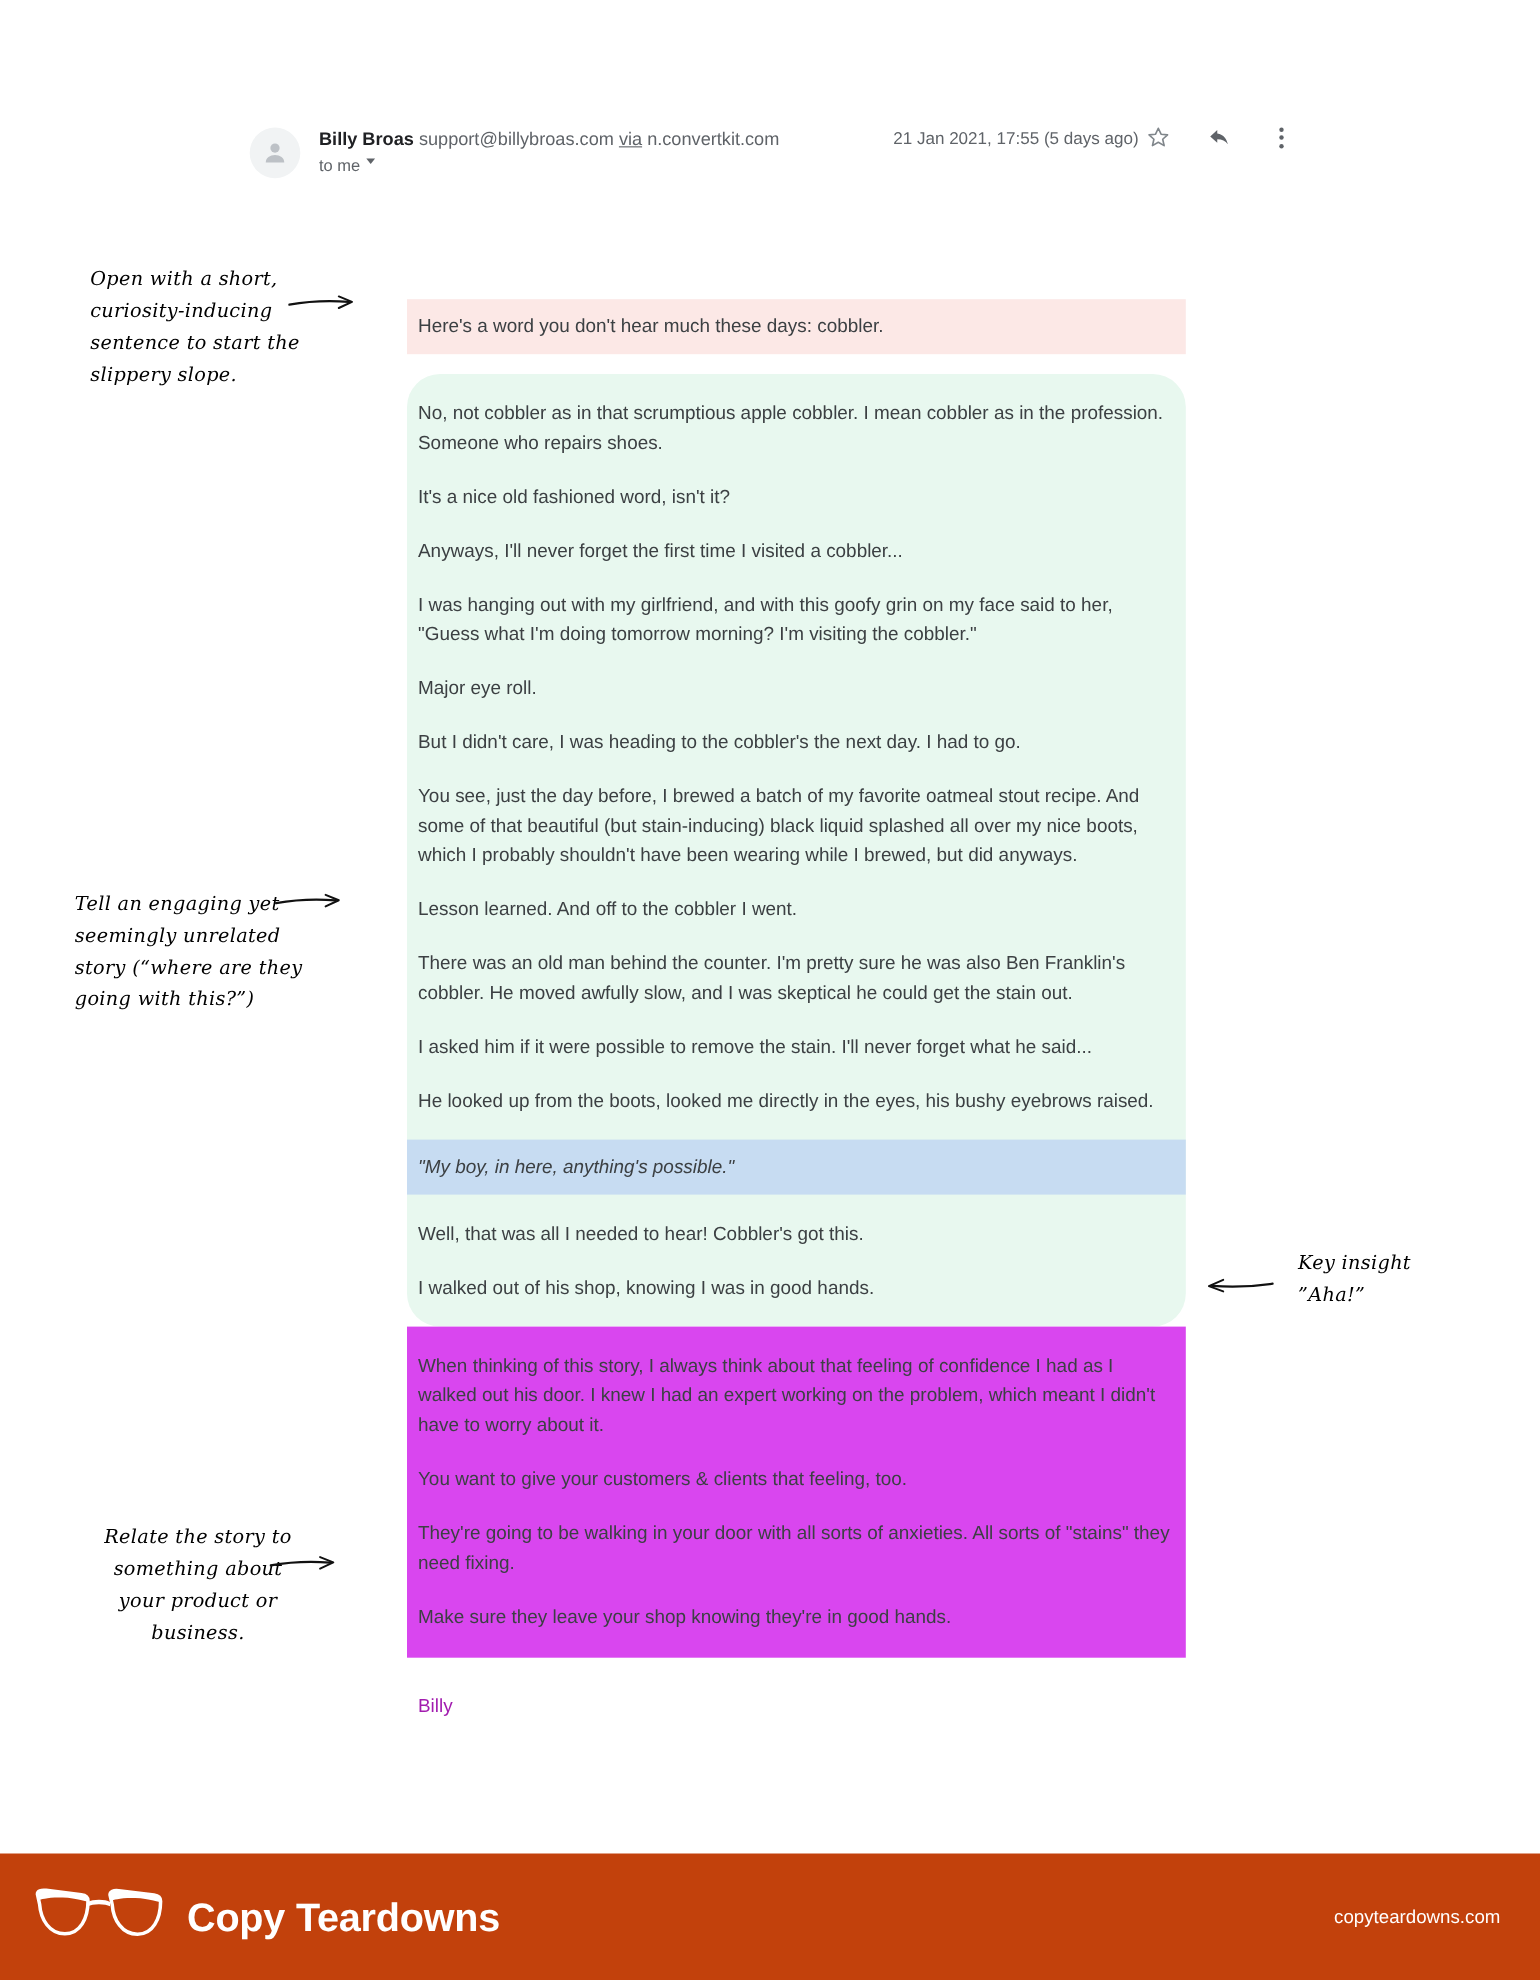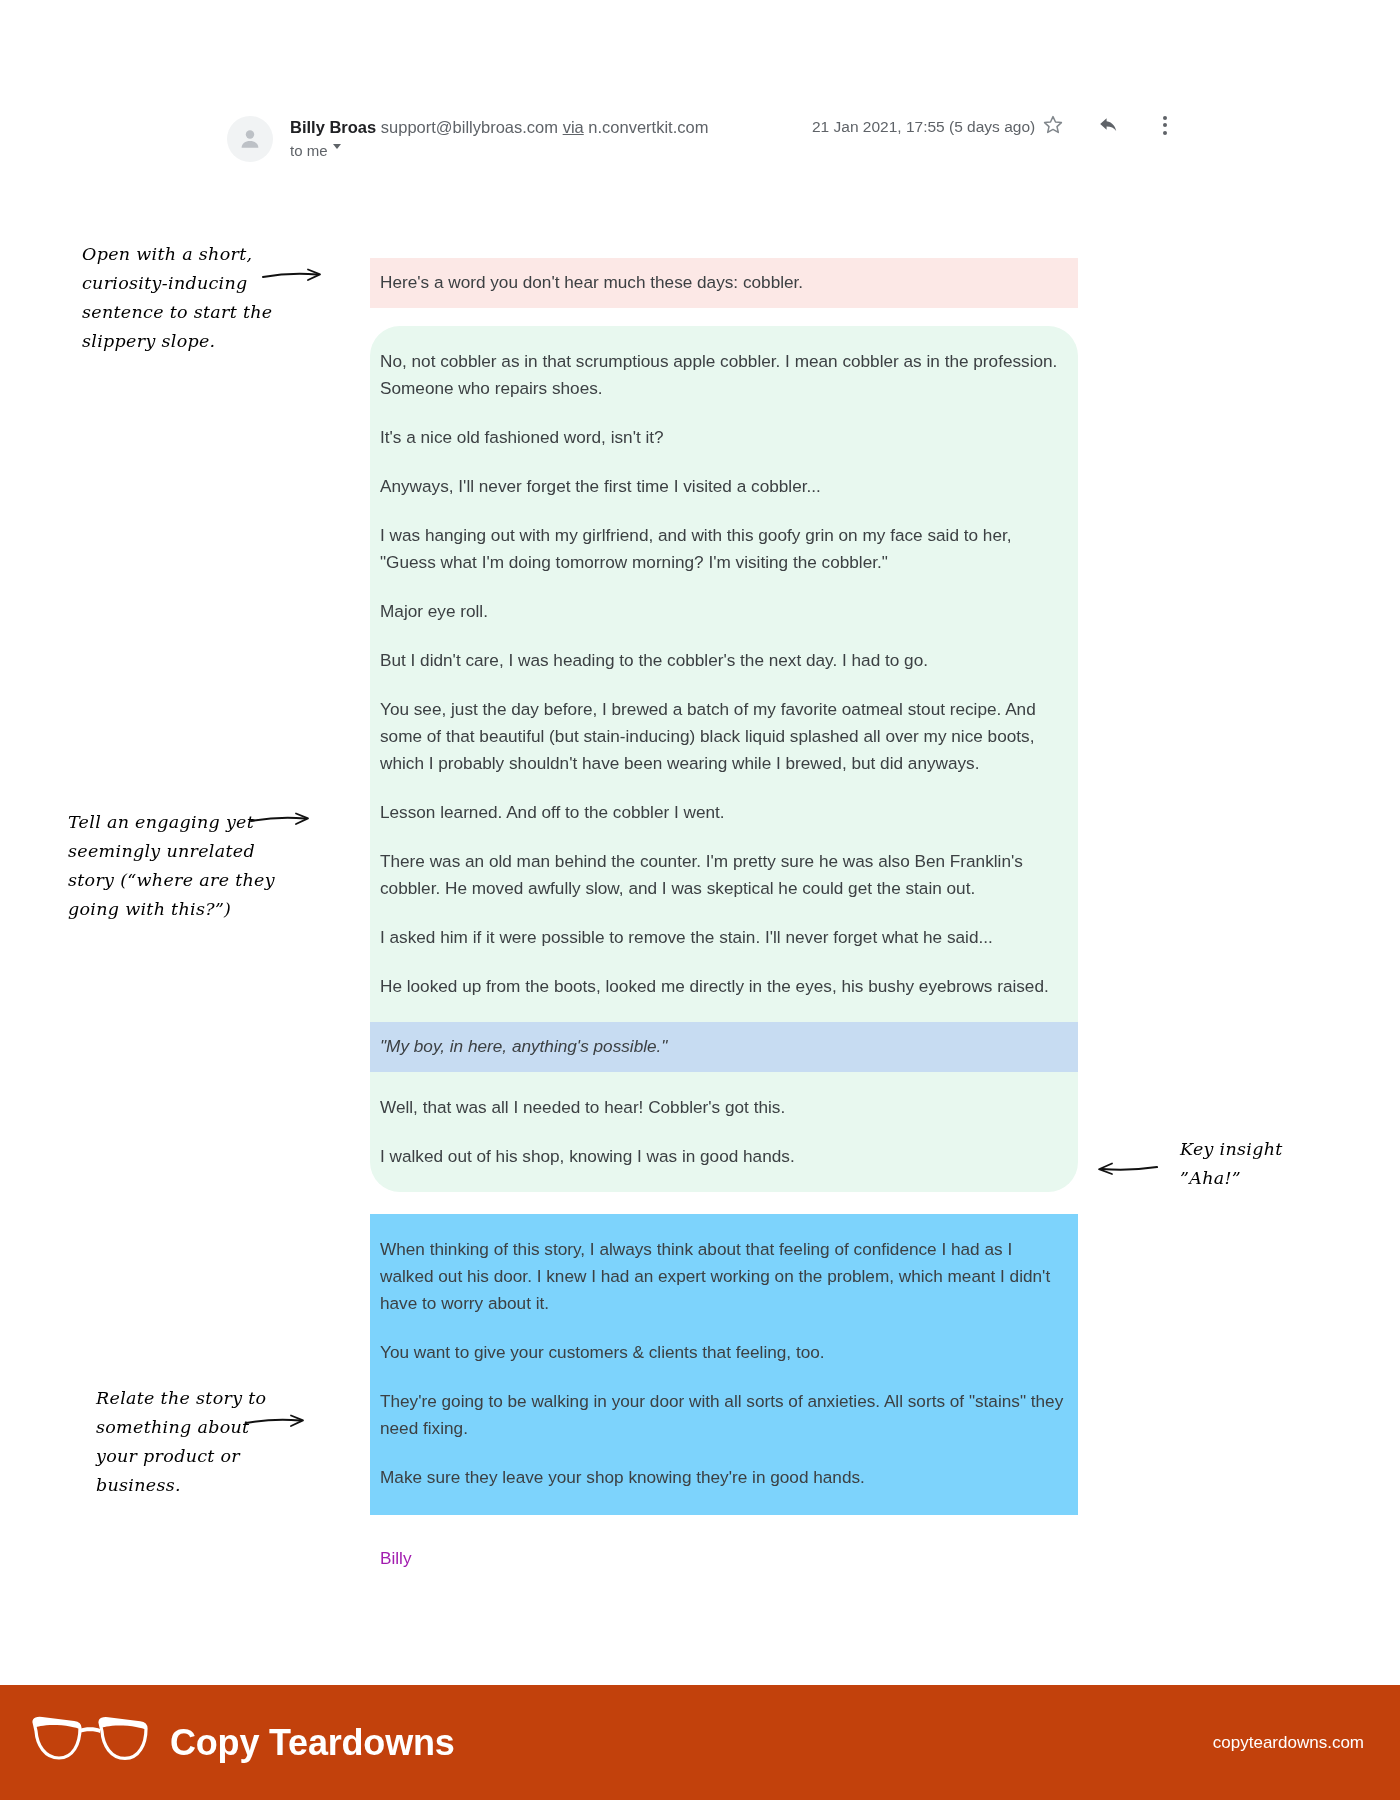--- a/index.html
+++ b/index.html
@@ -111,21 +111,21 @@
     display: block;
     width: 4px; height: 4px;
     border-radius: 50%;
     background: #5f6368;
   }
 
   
   .email-body {
     position: absolute;
     left: 370px;
-    top: 258px;
+    top: 272px;
     width: 708px;
   }
   .block {
     padding: 12px 10px 14px 10px;
   }
   .block p {
     margin: 0 0 22px 0;
     font-size: 17.2px;
     line-height: 27px;
     color: #3c4043;
@@ -150,23 +150,22 @@
     font-style: italic;
     padding: 11px 10px 12px 10px;
     margin: 0 -10px 22px -10px;
   }
   .block-green .quote-line p {
     margin: 0;
     font-style: italic;
   }
 
   .block-purple {
-    background: #7dd3fc;
+    background: #d946ef;
     padding: 22px 10px 24px 10px;
-    margin-top: 22px;
   }
 
   .signoff {
     padding: 30px 10px 0 10px;
     font-size: 17.2px;
     line-height: 27px;
     color: #a21caf;
   }
 
   
@@ -175,21 +174,21 @@
     font-family: "DejaVu Serif", serif;
     font-style: italic;
     font-size: 17.5px;
     line-height: 29px;
     color: #000000;
     letter-spacing: 0.3px;
     white-space: pre-line;
   }
   .ann-1 { left: 82px; top: 240px; width: 200px; }
   .ann-2 { left: 68px; top: 808px; width: 210px; }
-  .ann-3 { left: 96px; top: 1384px; width: 200px; }
+  .ann-3 { left: 80px; top: 1384px; width: 200px; text-align: center; }
   .ann-4 { left: 1180px; top: 1135px; width: 160px; text-align: left; }
 
   .arrow {
     position: absolute;
   }
   .arrow svg { display: block; }
   .arr-1 { left: 262px; top: 268px; }
   .arr-2 { left: 250px; top: 812px; }
   .arr-3 { left: 245px; top: 1414px; }
   .arr-4 { left: 1096px; top: 1160px; }

